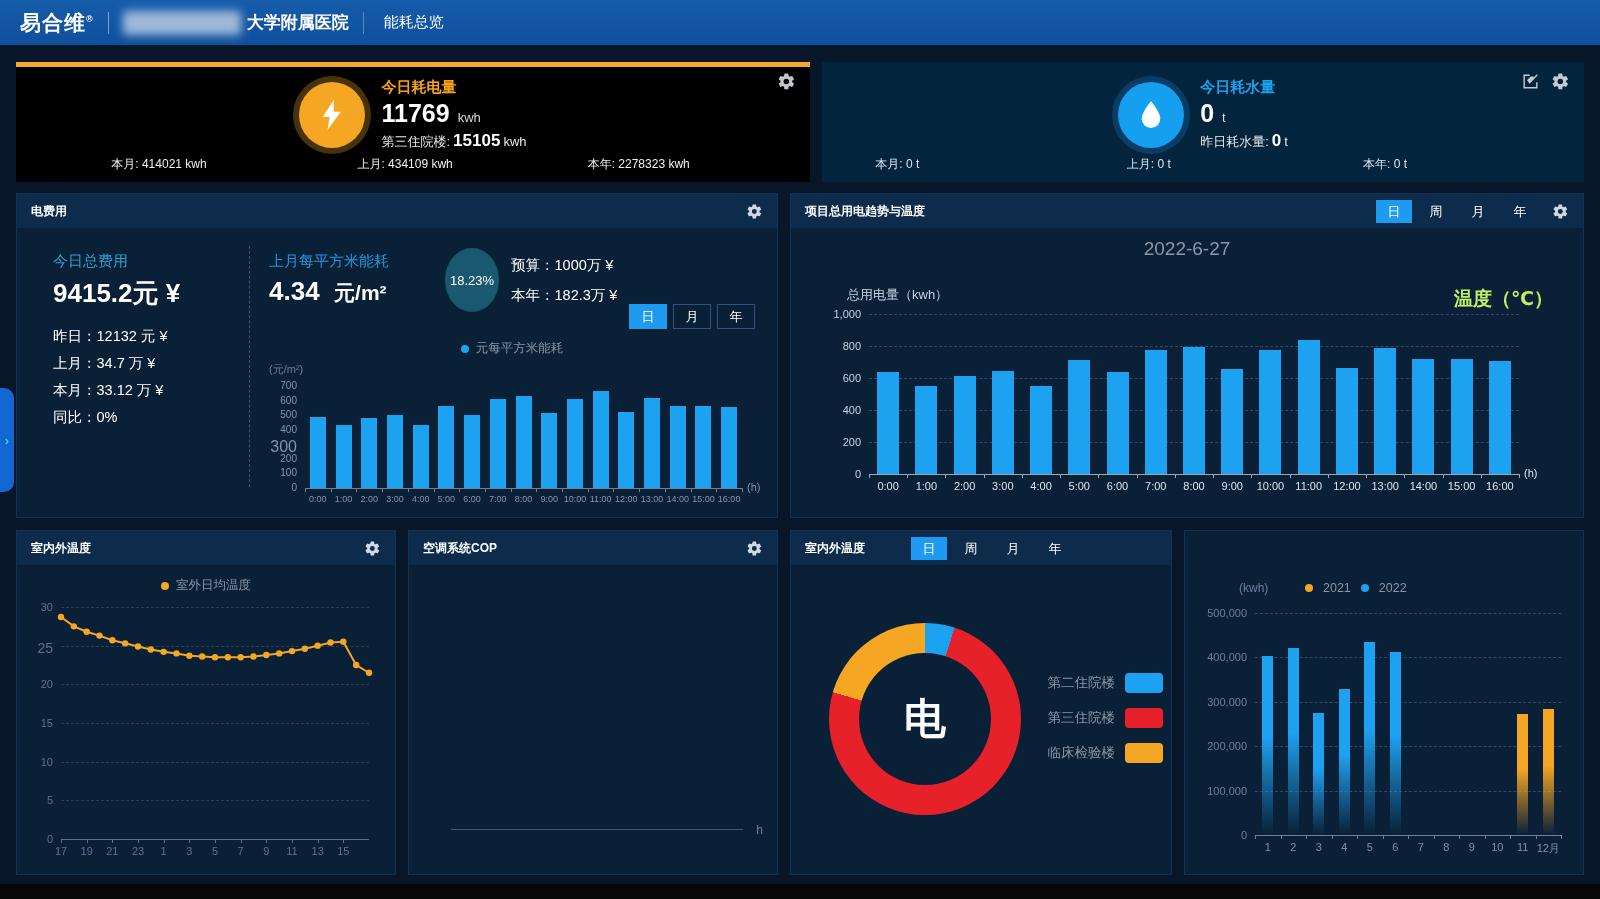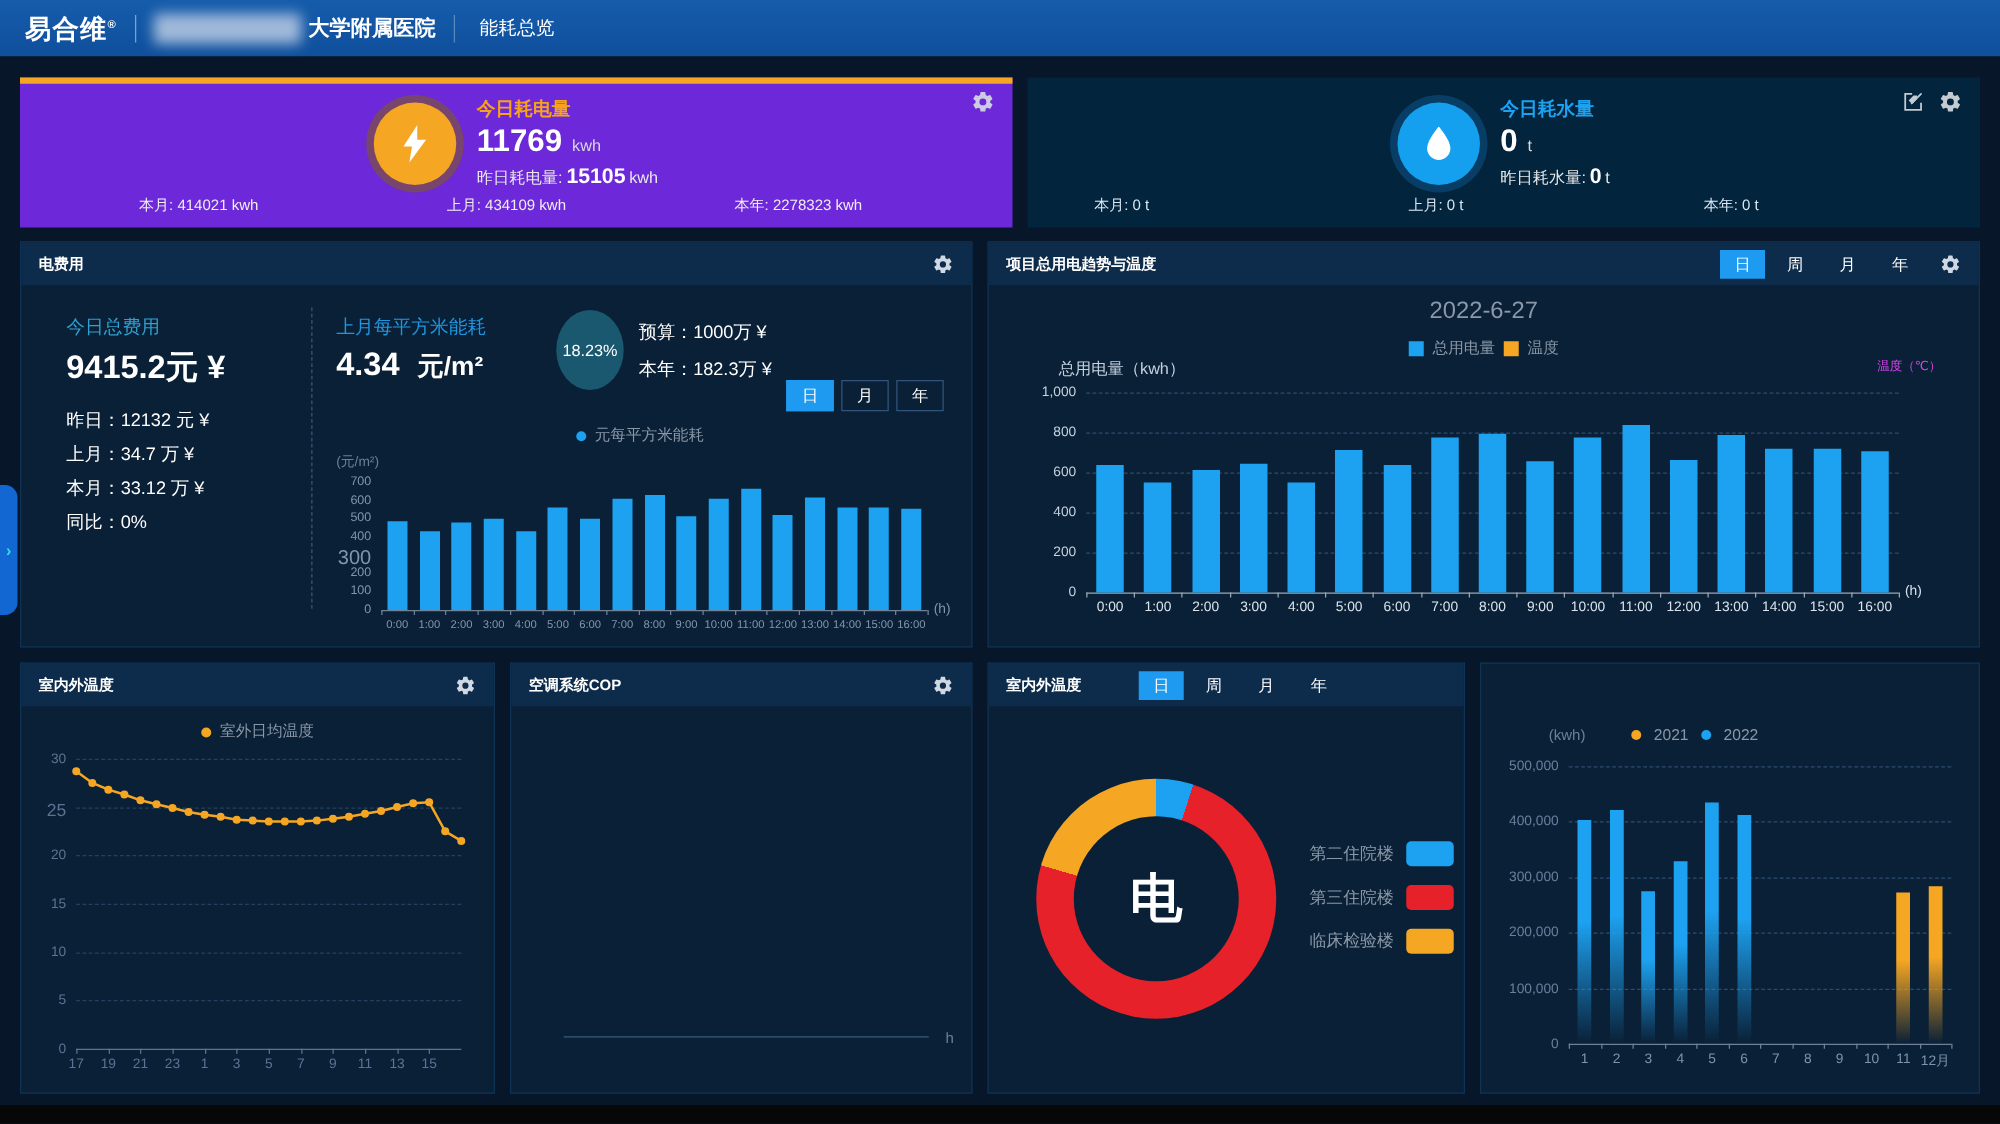--- a/index.html
+++ b/index.html
@@ -22,21 +22,21 @@
   .blur-block{filter:blur(5px);border-radius:3px;background:#b9cbe4;opacity:.85;}
   .hospital-blur{width:118px;height:24px;margin-right:4px;}
   .user-blur1{width:120px;height:20px;background:#9fb6d8;opacity:.5;}
   .user-blur2{width:105px;height:22px;background:#cfdcef;opacity:.75;margin-left:26px;}
   .user-mini{position:absolute;top:8px;width:70px;height:9px;filter:blur(3px);background:#a9bdd9;opacity:.5;border-radius:2px;}
   .nav-time{color:#fff;font-size:19px;margin-left:8px;letter-spacing:1px;}
   .nav-icon{width:22px;height:22px;display:inline-block;}
   .nav-icon svg{width:100%;height:100%;}
   
   .card{position:absolute;top:62px;height:120px;}
-  .card-electric{left:16px;width:794px;background:#6d28d9;}
+  .card-electric{left:16px;width:794px;background:#000000;}
   .card-electric .accent{position:absolute;left:0;top:0;width:100%;height:5px;background:#f5a623;}
   .card-water{left:822px;width:762px;background:#03243d;}
   .card-center{position:absolute;left:0;right:0;top:16px;display:flex;justify-content:center;align-items:flex-start;gap:16px;}
   .big-icon{width:66px;height:66px;border-radius:50%;display:flex;align-items:center;justify-content:center;margin-top:4px;}
   .big-icon.elec{background:#f5a623;box-shadow:0 0 0 6px rgba(130,93,18,.55);}
   .big-icon.water{background:#14a0ee;box-shadow:0 0 0 6px rgba(12,80,130,.6);}
   .big-icon svg{width:36px;height:36px;}
   .card-texts{display:flex;flex-direction:column;gap:3px;}
   .card-title{font-size:15px;font-weight:bold;}
   .card-title.elec{color:#f6a31b;}
@@ -81,21 +81,21 @@
   .fee-tabs{position:absolute;right:22px;top:110px;}
   .legend-line{display:flex;align-items:center;justify-content:center;gap:7px;color:#8a97a6;font-size:12.5px;}
   .dot{width:8px;height:8px;border-radius:50%;display:inline-block;}
   .sq{width:12px;height:12px;display:inline-block;}
   .chart{position:absolute;}
   .axis-note{position:absolute;color:#67809c;font-size:11px;}
   
   .trend-date{position:absolute;left:0;right:0;top:44px;text-align:center;color:#8a98a8;font-size:19px;}
   .trend-legend{position:absolute;left:0;right:0;top:76px;}
   .trend-axis-l{position:absolute;left:56px;top:92px;color:#c6d2de;font-size:13px;}
-  .trend-axis-r{position:absolute;right:30px;top:92px;color:#d946ef;font-size:10px;}
+  .trend-axis-r{position:absolute;right:30px;top:92px;color:#bef264;font-size:19px;font-weight:bold;}
   
   .temp-legend{position:absolute;left:0;right:0;top:46px;}
   
   .cop-axis{position:absolute;left:42px;right:34px;bottom:44px;height:1px;background:#3a5a7a;}
   .cop-h{position:absolute;right:14px;bottom:37px;color:#67809c;font-size:12px;}
   
   .donut{position:absolute;left:38px;top:92px;width:192px;height:192px;border-radius:50%;}
   .donut-hole{position:absolute;left:30px;top:30px;width:132px;height:132px;border-radius:50%;
     background:#0a2037;display:flex;align-items:center;justify-content:center;}
   .donut-center{color:#fff;font-size:42px;font-weight:bold;}
@@ -135,21 +135,21 @@
   </span>
   <div class="card-center">
     <div class="big-icon elec">
       <svg viewBox="0 0 24 24" fill="#fff">
           <path d="M13.2 2 5.8 13.4h4.6L9 22l8.9-12.1h-4.7L13.2 2z"></path>
         </svg>
     </div>
     <div class="card-texts">
       <span class="card-title elec">今日耗电量</span>
       <span class="card-value"><b>11769</b><span class="unit">kwh</span></span>
-      <span class="card-yday"><span>昨日耗电量:</span><b>15105</b><span>kwh</span></span>
+      <span class="card-yday"><span>第三住院楼:</span><b>15105</b><span>kwh</span></span>
     </div>
   </div>
   <div class="card-stats">
     <span style="left:12%;">本月: 414021 kwh</span>
     <span style="left:43%;">上月: 434109 kwh</span>
     <span style="left:72%;">本年: 2278323 kwh</span>
   </div>
 </section>
 
 <section class="card card-water">
@@ -294,26 +294,20 @@
         <div class="tab">月</div>
         <div class="tab">年</div>
       </div>
     <span class="panel-gear">
       <svg viewBox="0 0 24 24" fill="#cfd8e3">
           <path d="M19.14 12.94a7 7 0 0 0 .05-.94 7 7 0 0 0-.05-.94l2.11-1.65a.5.5 0 0 0 .12-.64l-2-3.46a.5.5 0 0 0-.61-.22l-2.49 1a7.3 7.3 0 0 0-1.63-.94l-.38-2.65A.49.49 0 0 0 13.77 2h-4a.49.49 0 0 0-.49.42l-.38 2.65a7.3 7.3 0 0 0-1.63.94l-2.49-1a.5.5 0 0 0-.61.22l-2 3.46a.5.5 0 0 0 .12.64l2.11 1.65a7 7 0 0 0-.05.94 7 7 0 0 0 .05.94l-2.11 1.65a.5.5 0 0 0-.12.64l2 3.46a.5.5 0 0 0 .61.22l2.49-1a7.3 7.3 0 0 0 1.63.94l.38 2.65a.49.49 0 0 0 .49.42h4a.49.49 0 0 0 .49-.42l.38-2.65a7.3 7.3 0 0 0 1.63-.94l2.49 1a.5.5 0 0 0 .61-.22l2-3.46a.5.5 0 0 0-.12-.64zM11.77 15.5a3.5 3.5 0 1 1 3.5-3.5 3.5 3.5 0 0 1-3.5 3.5z"></path>
         </svg>
     </span>
   </div>
   <div class="trend-date">2022-6-27</div>
-  <div class="legend-line trend-legend" id="trend-legend">
-      <span class="sq" style="background: rgb(29, 162, 241);"></span>
-      <span>总用电量</span>
-      <span class="sq" style="background: rgb(245, 166, 35);"></span>
-      <span>温度</span>
-    </div>
   <span class="trend-axis-l">总用电量（kwh）</span>
   <span class="trend-axis-r">温度（℃）</span>
   <div class="chart" id="trend-chart" style="left:24px;top:112px;width:746px;height:200px;">
       <div style="position: absolute; left: 0px; width: 46px; top: 162px; text-align: right; font-size: 11px; color: rgb(198, 210, 222);">0</div>
       <div style="position: absolute; left: 54px; right: 42px; top: 168px; height: 1px; background: rgb(154, 167, 180);"></div>
       <div style="position: absolute; left: 0px; width: 46px; top: 130px; text-align: right; font-size: 11px; color: rgb(198, 210, 222);">200</div>
       <div style="position: absolute; left: 54px; right: 42px; top: 136px; border-top: 1px dashed rgb(44, 74, 112);"></div>
       <div style="position: absolute; left: 0px; width: 46px; top: 98px; text-align: right; font-size: 11px; color: rgb(198, 210, 222);">400</div>
       <div style="position: absolute; left: 54px; right: 42px; top: 104px; border-top: 1px dashed rgb(44, 74, 112);"></div>
       <div style="position: absolute; left: 0px; width: 46px; top: 66px; text-align: right; font-size: 11px; color: rgb(198, 210, 222);">600</div>

